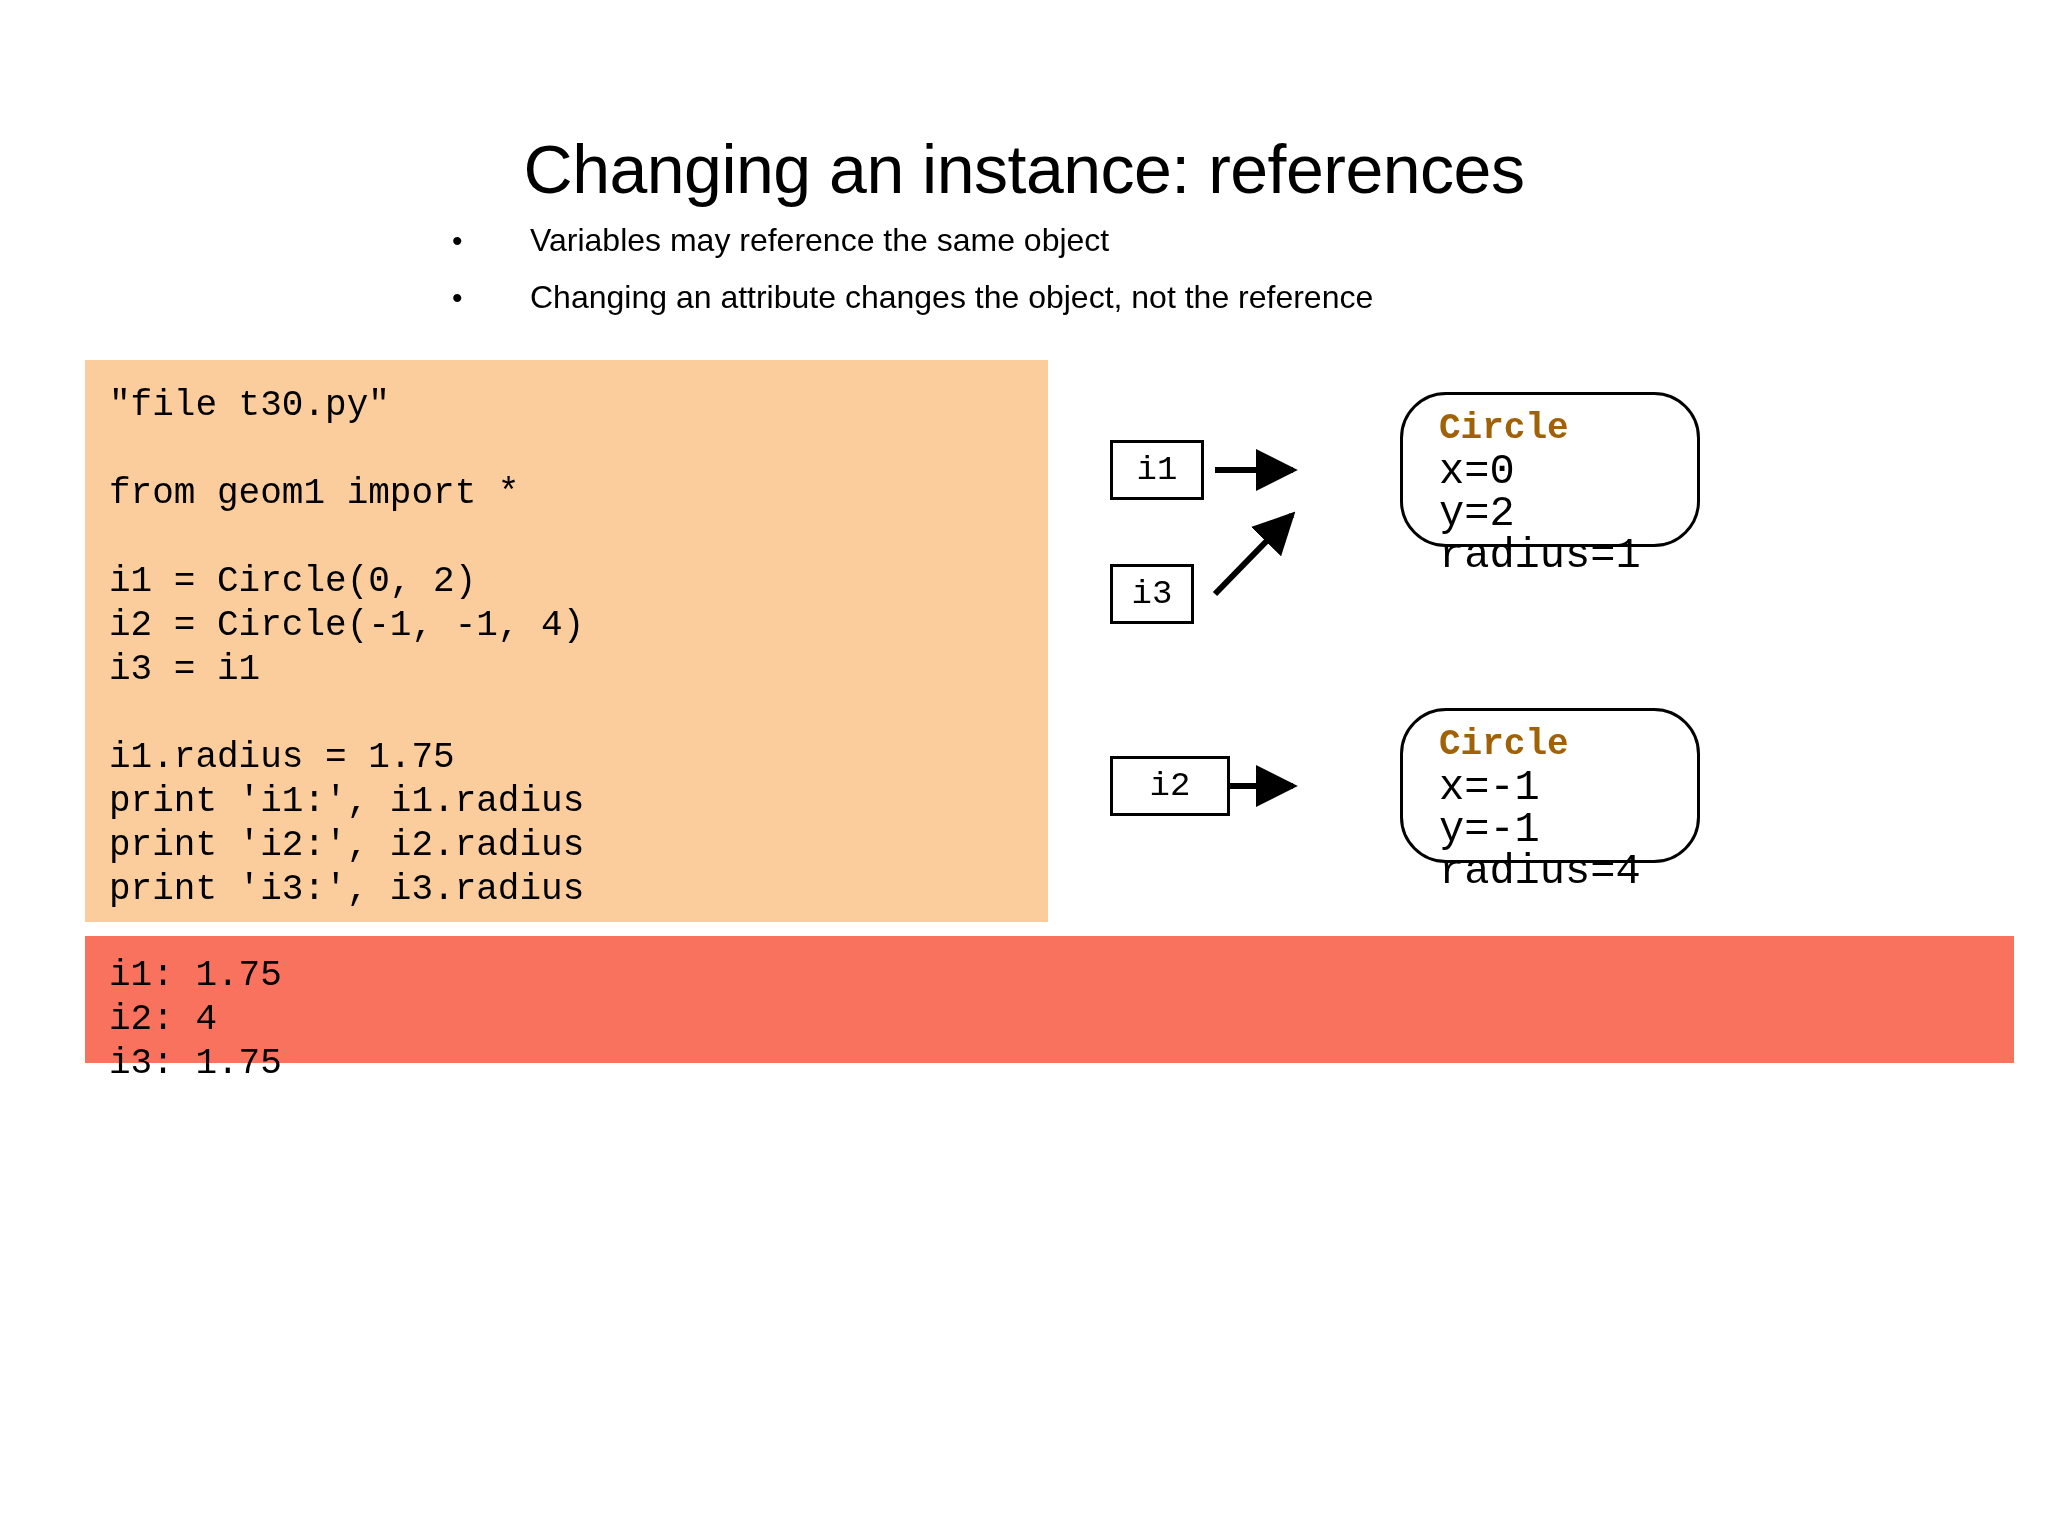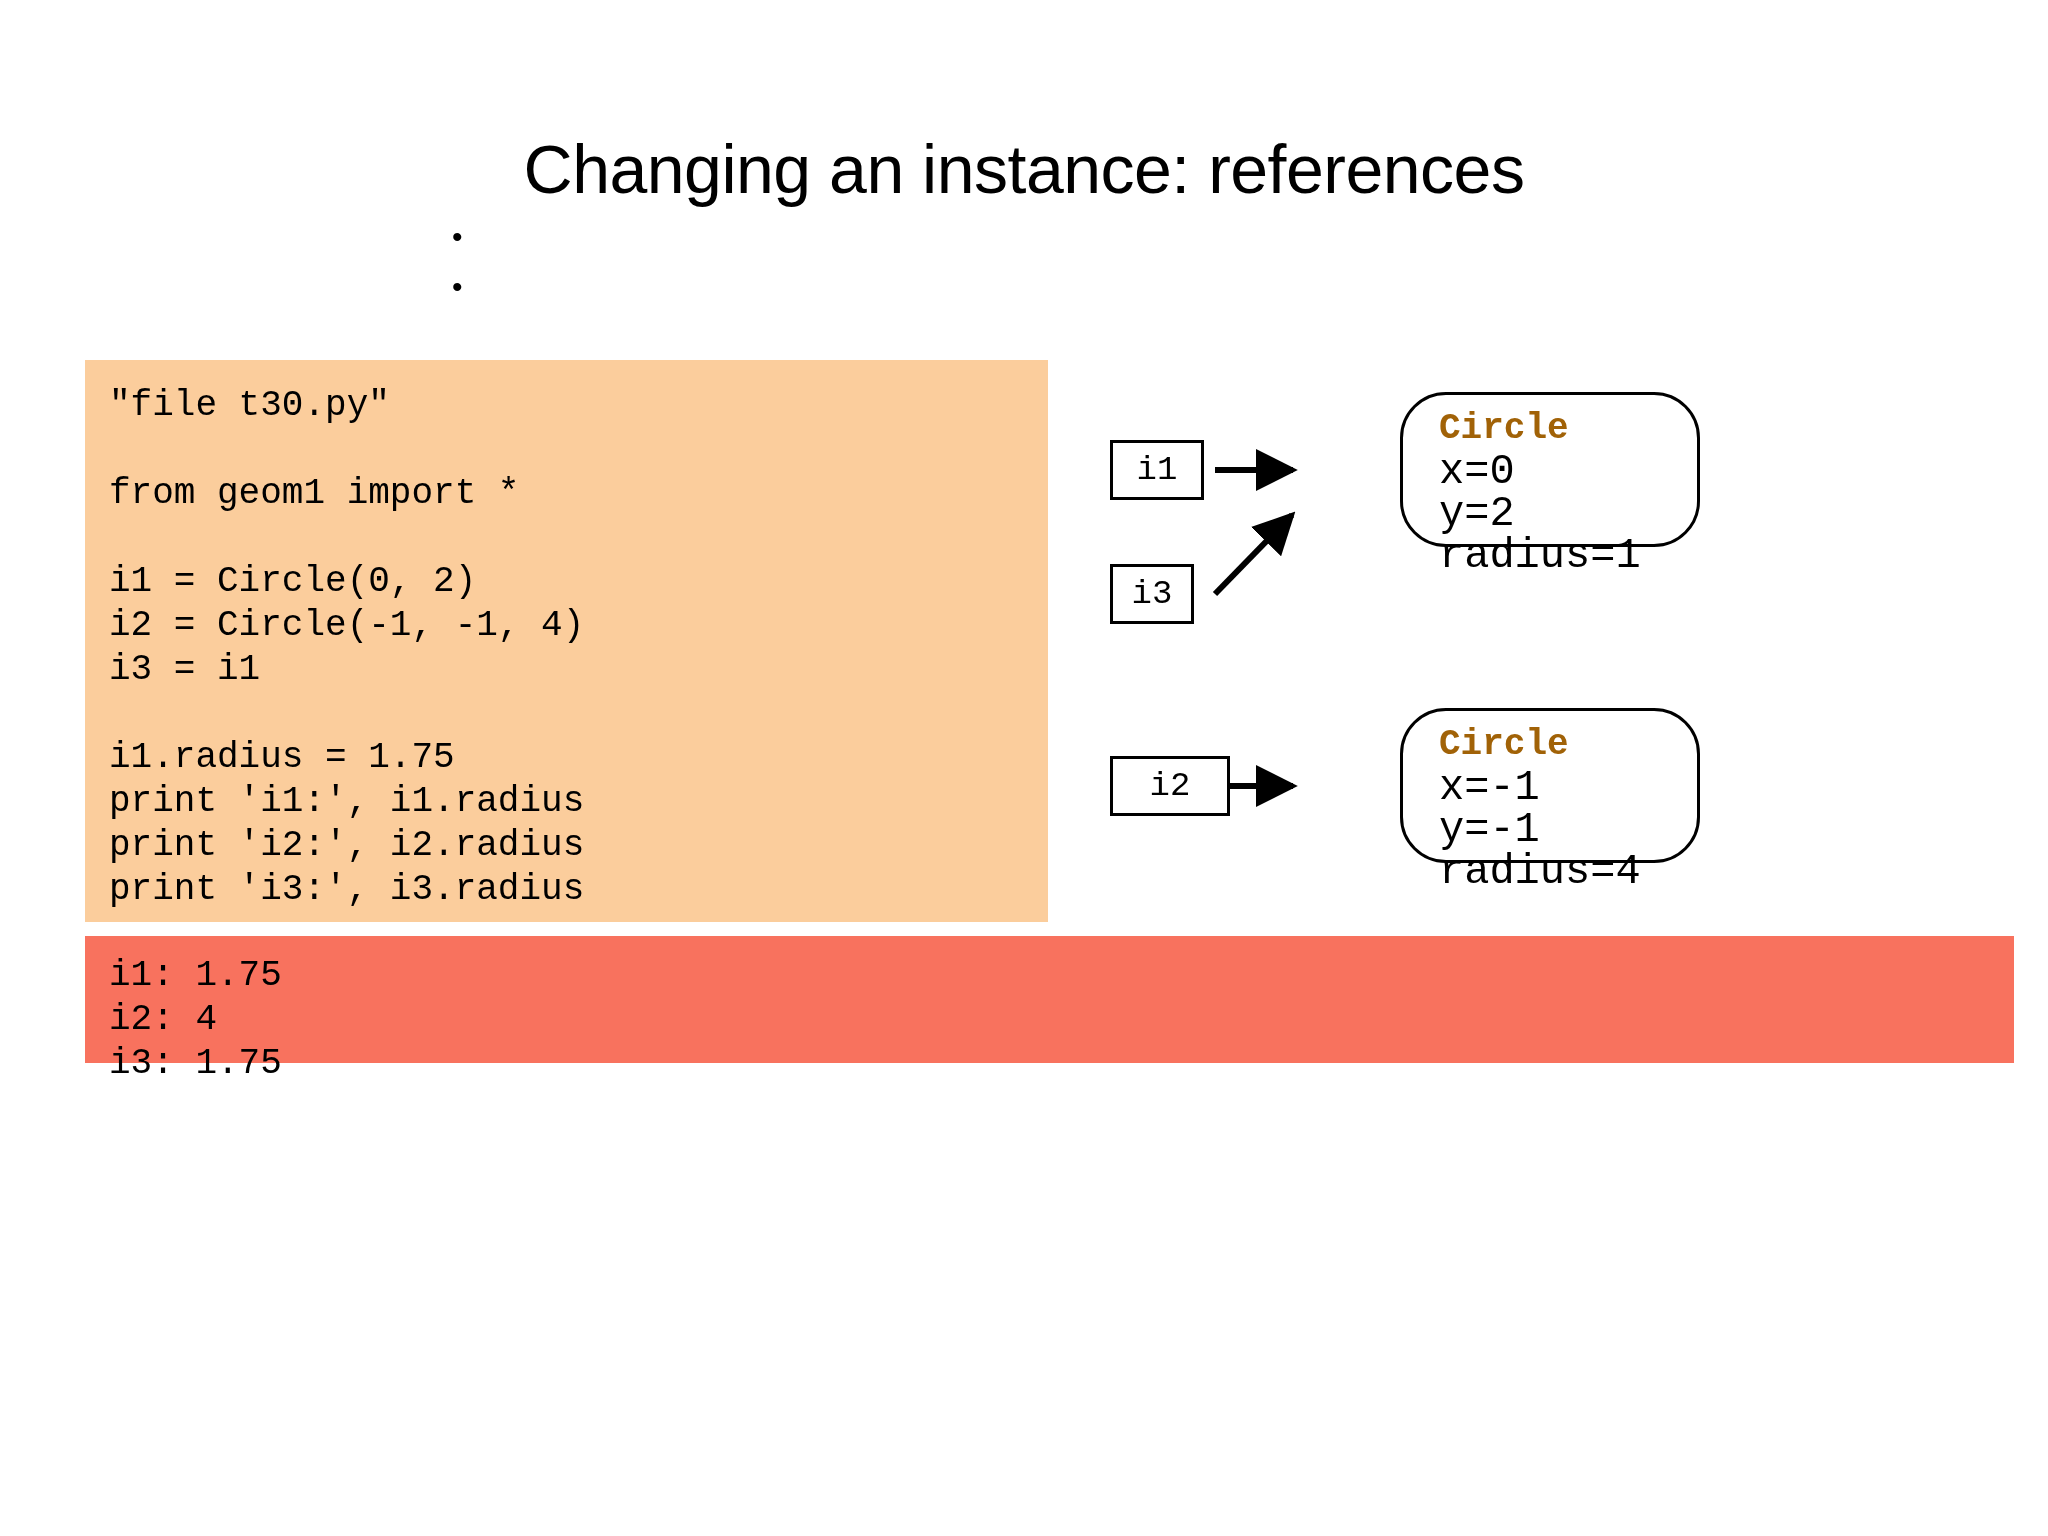--- a/index.html
+++ b/index.html
@@ -146,23 +146,25 @@
 </head>
 <body>
 
 <div class="slide">
 
   <h1 id="slide-title">Changing an instance: references</h1>
 
   <div id="bullet-list">
     <div class="bullet-row">
       <span class="bullet-dot">•</span>
+      <span class="bullet-text">Variables may reference the same object</span>
     </div>
     <div class="bullet-row">
       <span class="bullet-dot">•</span>
+      <span class="bullet-text">Changing an attribute changes the object, not the reference</span>
     </div>
   </div>
 
   <div id="code-block">
     <pre>"file t30.py"
 
 from geom1 import *
 
 i1 = Circle(0, 2)
 i2 = Circle(-1, -1, 4)

